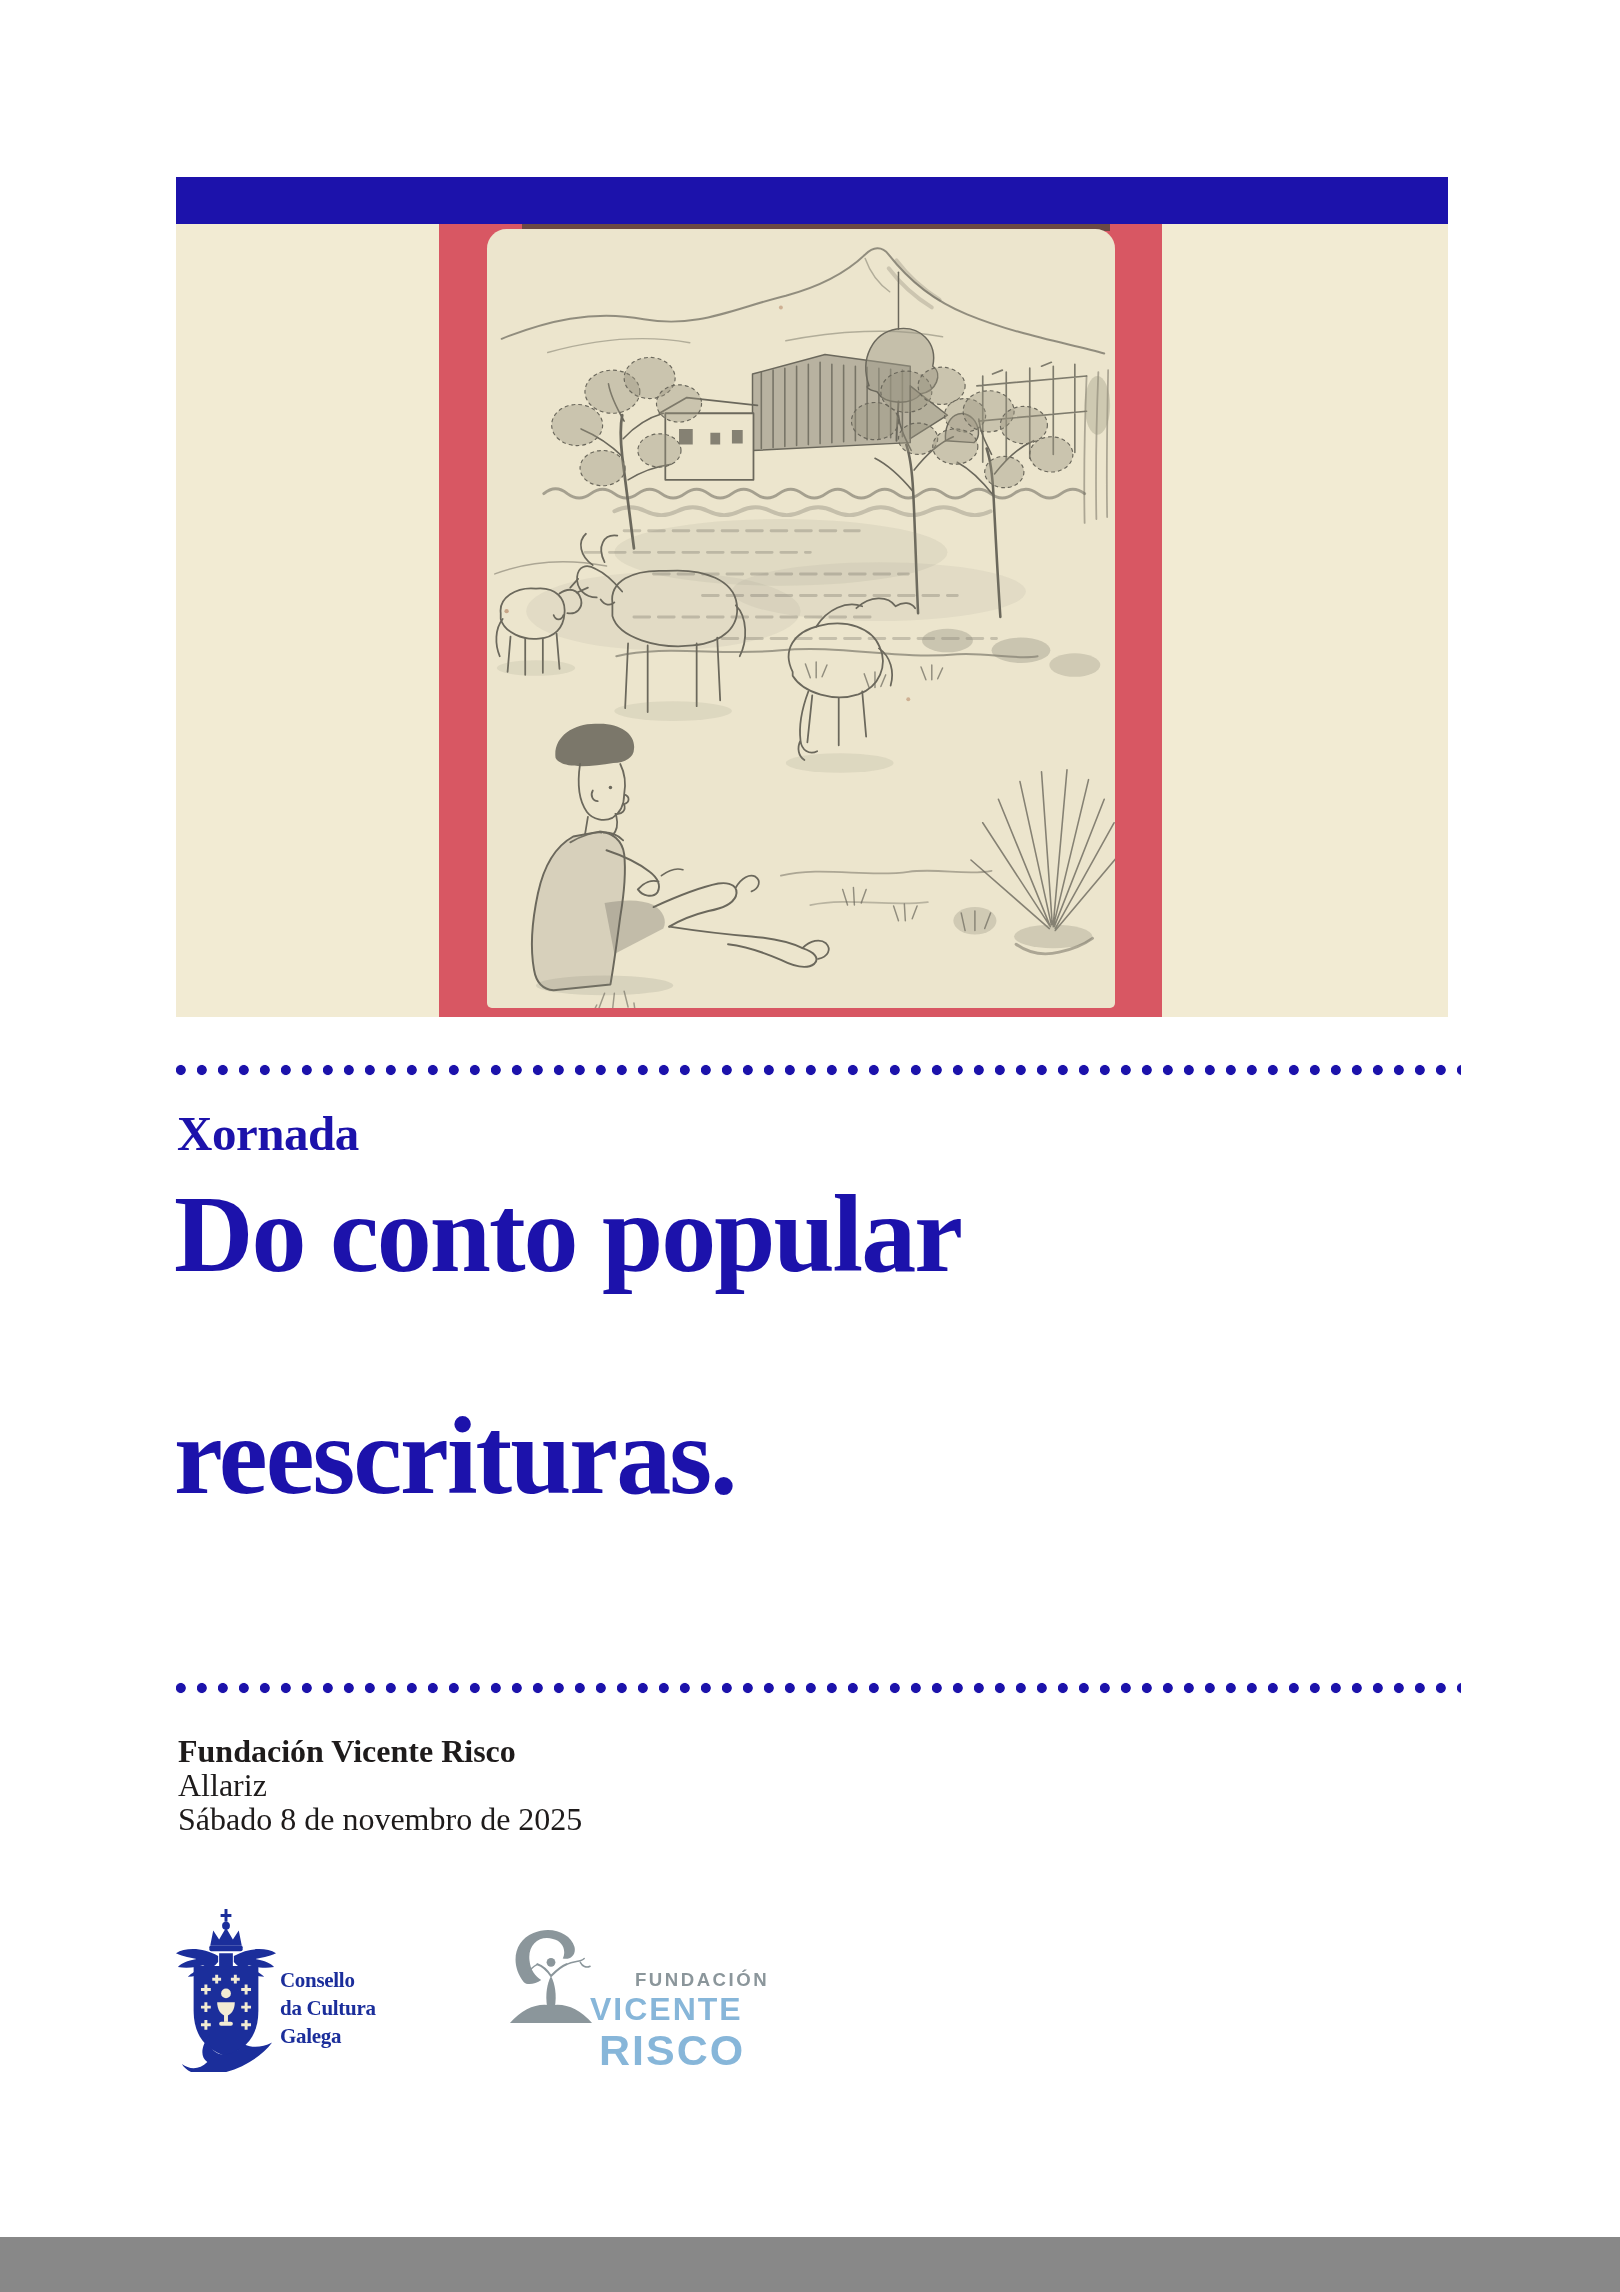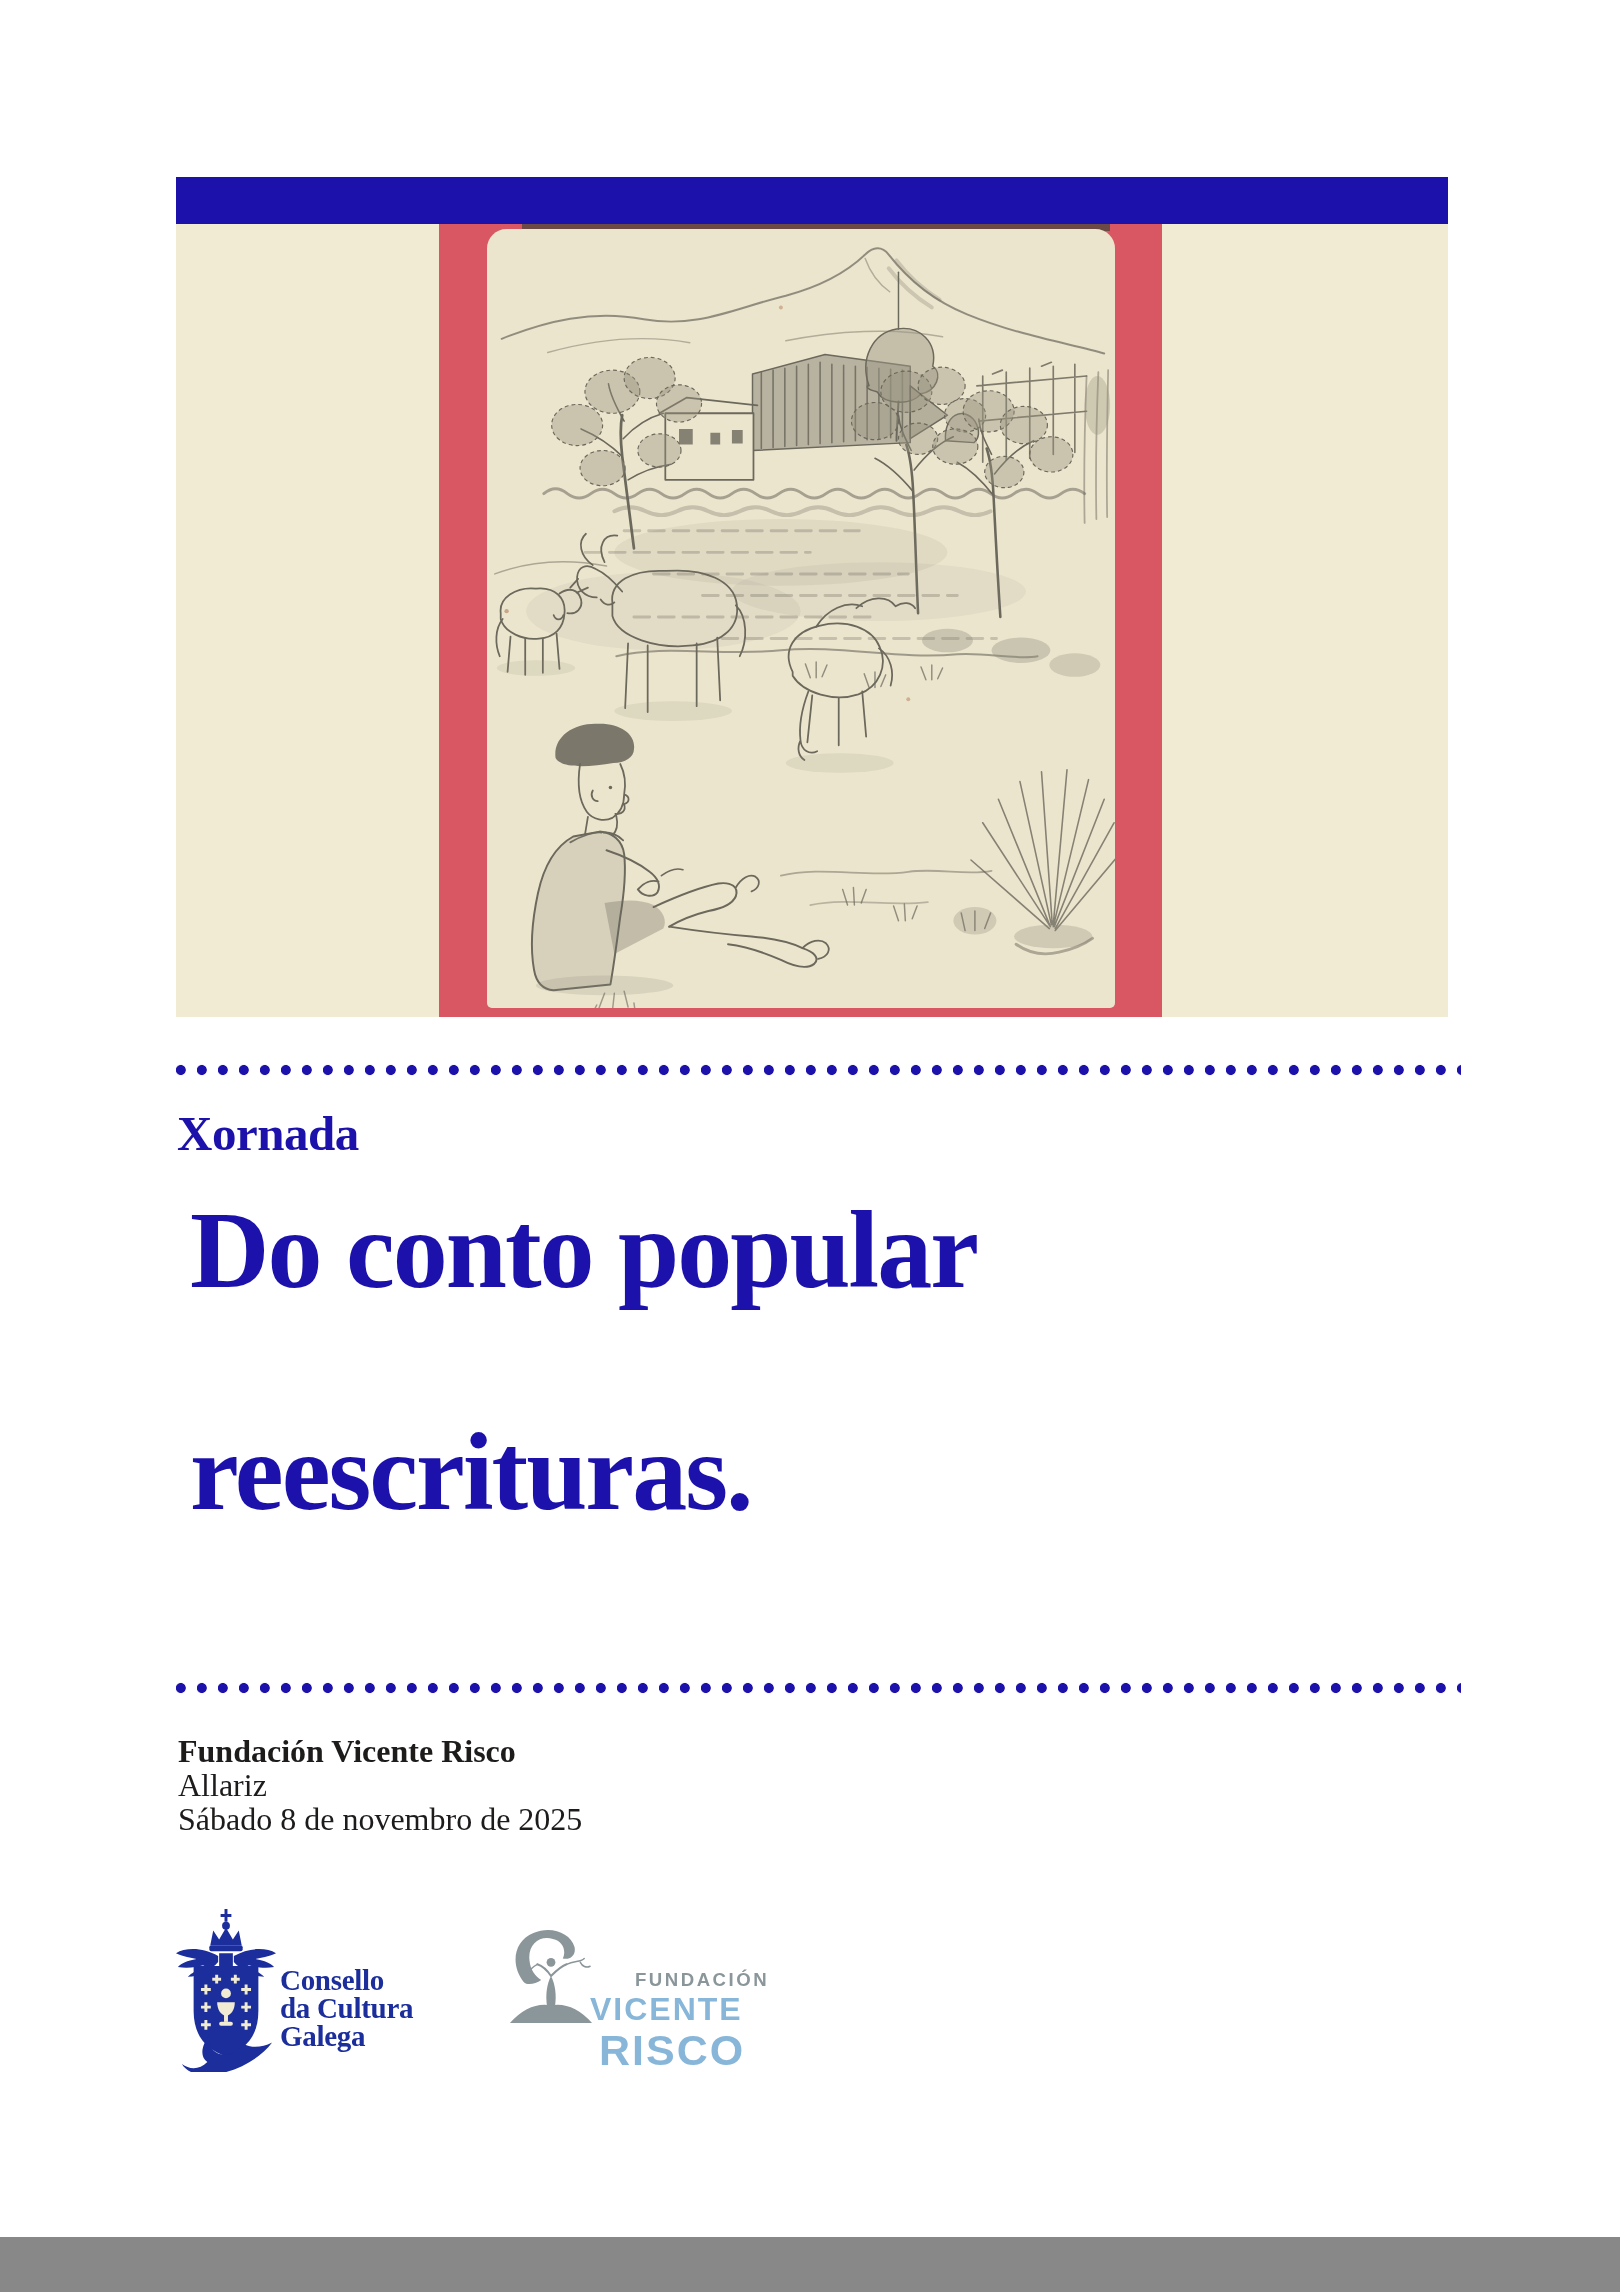--- a/index.html
+++ b/index.html
@@ -28,32 +28,32 @@
     background-image:radial-gradient(circle at 9.8px 5.9px, var(--accent) 4.6px, rgba(0,0,0,0) 5.3px);
     background-size:21px 11.8px;background-repeat:repeat-x;background-position:0 0;
   }
   .dotrule.first{top:1064px;}
   .dotrule.second{top:1682px;}
   .kicker{
     position:absolute;left:177px;top:1109px;font-size:49px;line-height:49px;
     font-weight:bold;color:var(--accent);white-space:nowrap;letter-spacing:-0.5px;
   }
   .title{
-    position:absolute;left:174px;top:1179px;margin:16px;font-size:110px;line-height:111px;
+    position:absolute;left:174px;top:1179px;margin:0;font-size:110px;line-height:111px;
     font-weight:bold;color:var(--accent);white-space:nowrap;letter-spacing:-2px;
   }
   .subtitle{
     position:absolute;left:174px;top:1532px;margin:0;font-size:74px;line-height:76px;
     font-weight:bold;color:var(--accent);white-space:nowrap;letter-spacing:-1px;z-index:3;
   }
   .info{position:absolute;left:178px;top:1734px;font-size:32px;line-height:34px;color:var(--ink);white-space:nowrap;}
   .info .b{font-weight:bold;}
   .ccg-emblem{position:absolute;left:174px;top:1905px;width:104px;height:167px;}
   .ccg-text{
-    position:absolute;left:280px;top:1966px;font-size:29px;line-height:28px;font-weight:bold;
+    position:absolute;left:280px;top:1966px;font-size:21px;line-height:28px;font-weight:bold;
     color:var(--ccg);letter-spacing:-0.3px;white-space:nowrap;
   }
   .fvr-figure{position:absolute;left:508px;top:1927px;width:86px;height:100px;}
   .fvr-fundacion{
     position:absolute;left:635px;top:1969px;font-family:"Liberation Sans",sans-serif;
     font-size:18.6px;font-weight:bold;letter-spacing:2.5px;color:var(--fvr-gray);white-space:nowrap;
   }
   .fvr-vicente{
     position:absolute;left:590px;top:1991px;font-family:"Liberation Sans",sans-serif;
     font-size:32px;font-weight:bold;letter-spacing:2px;color:var(--fvr-blue);white-space:nowrap;

